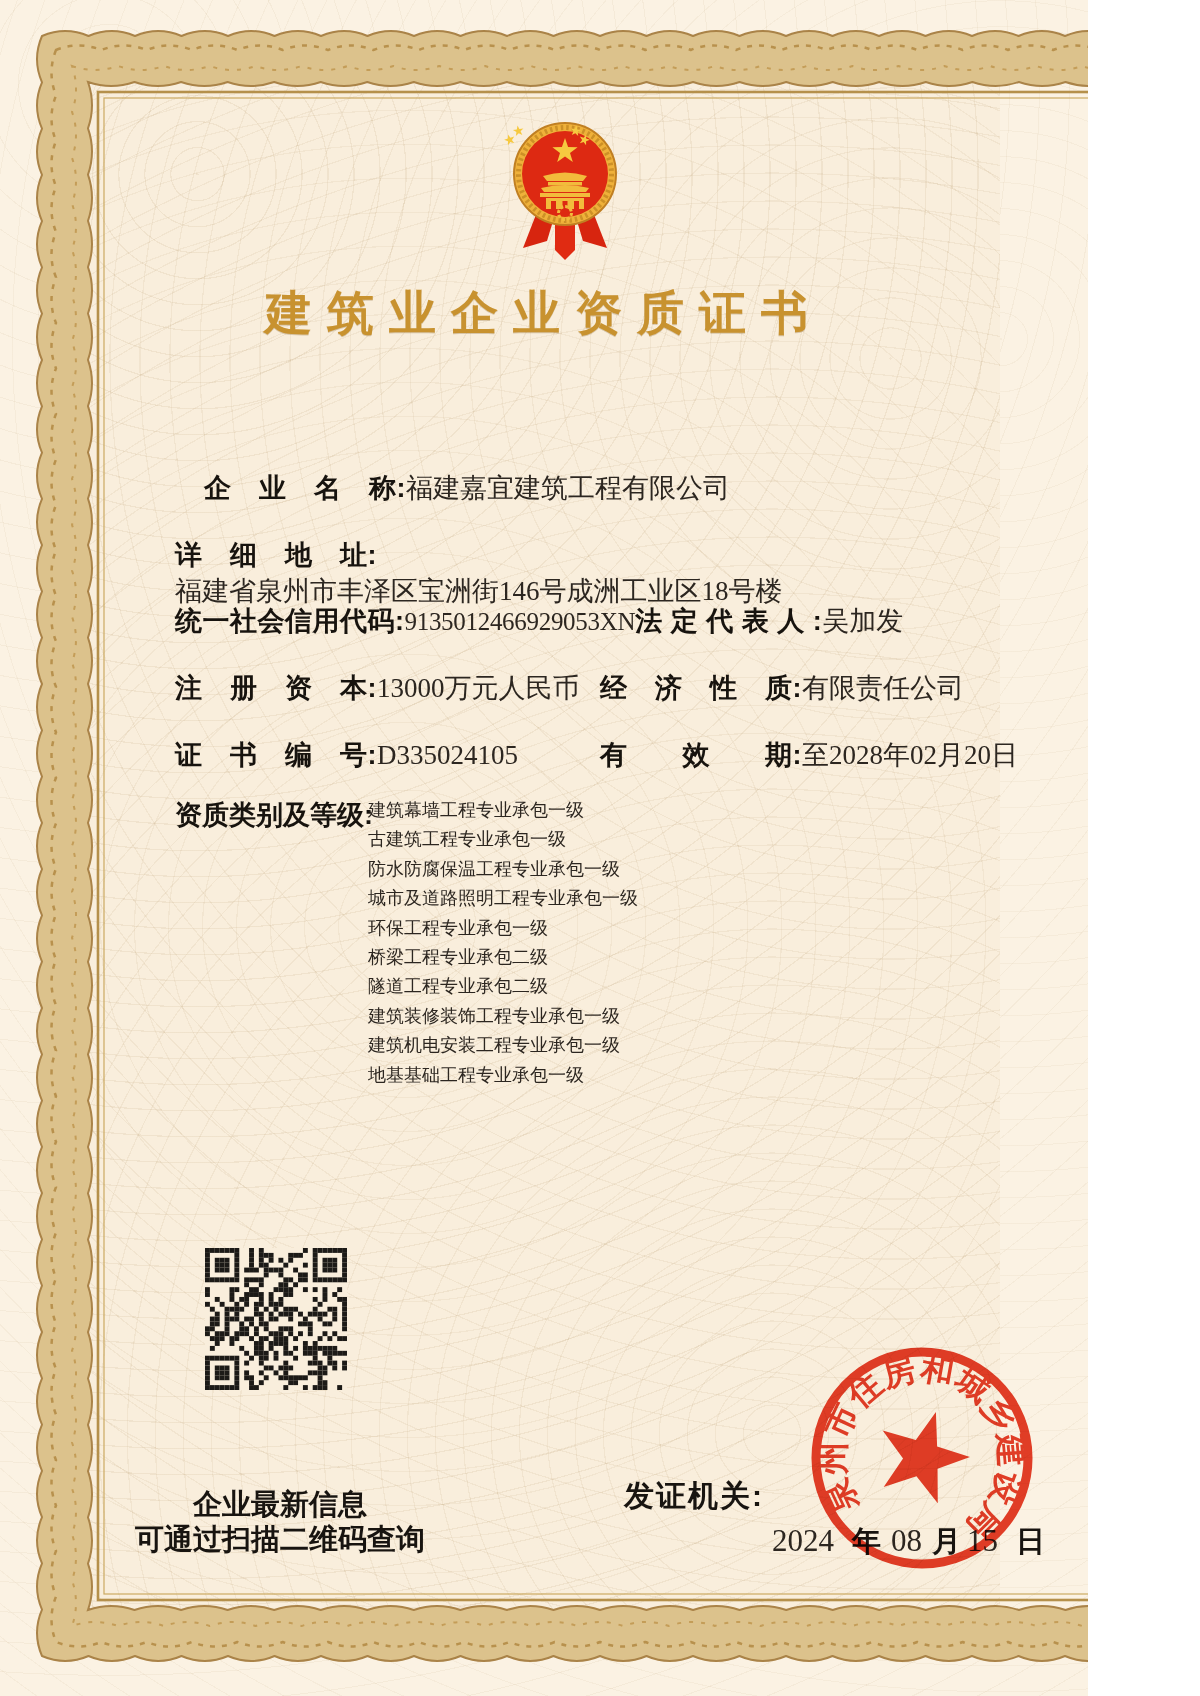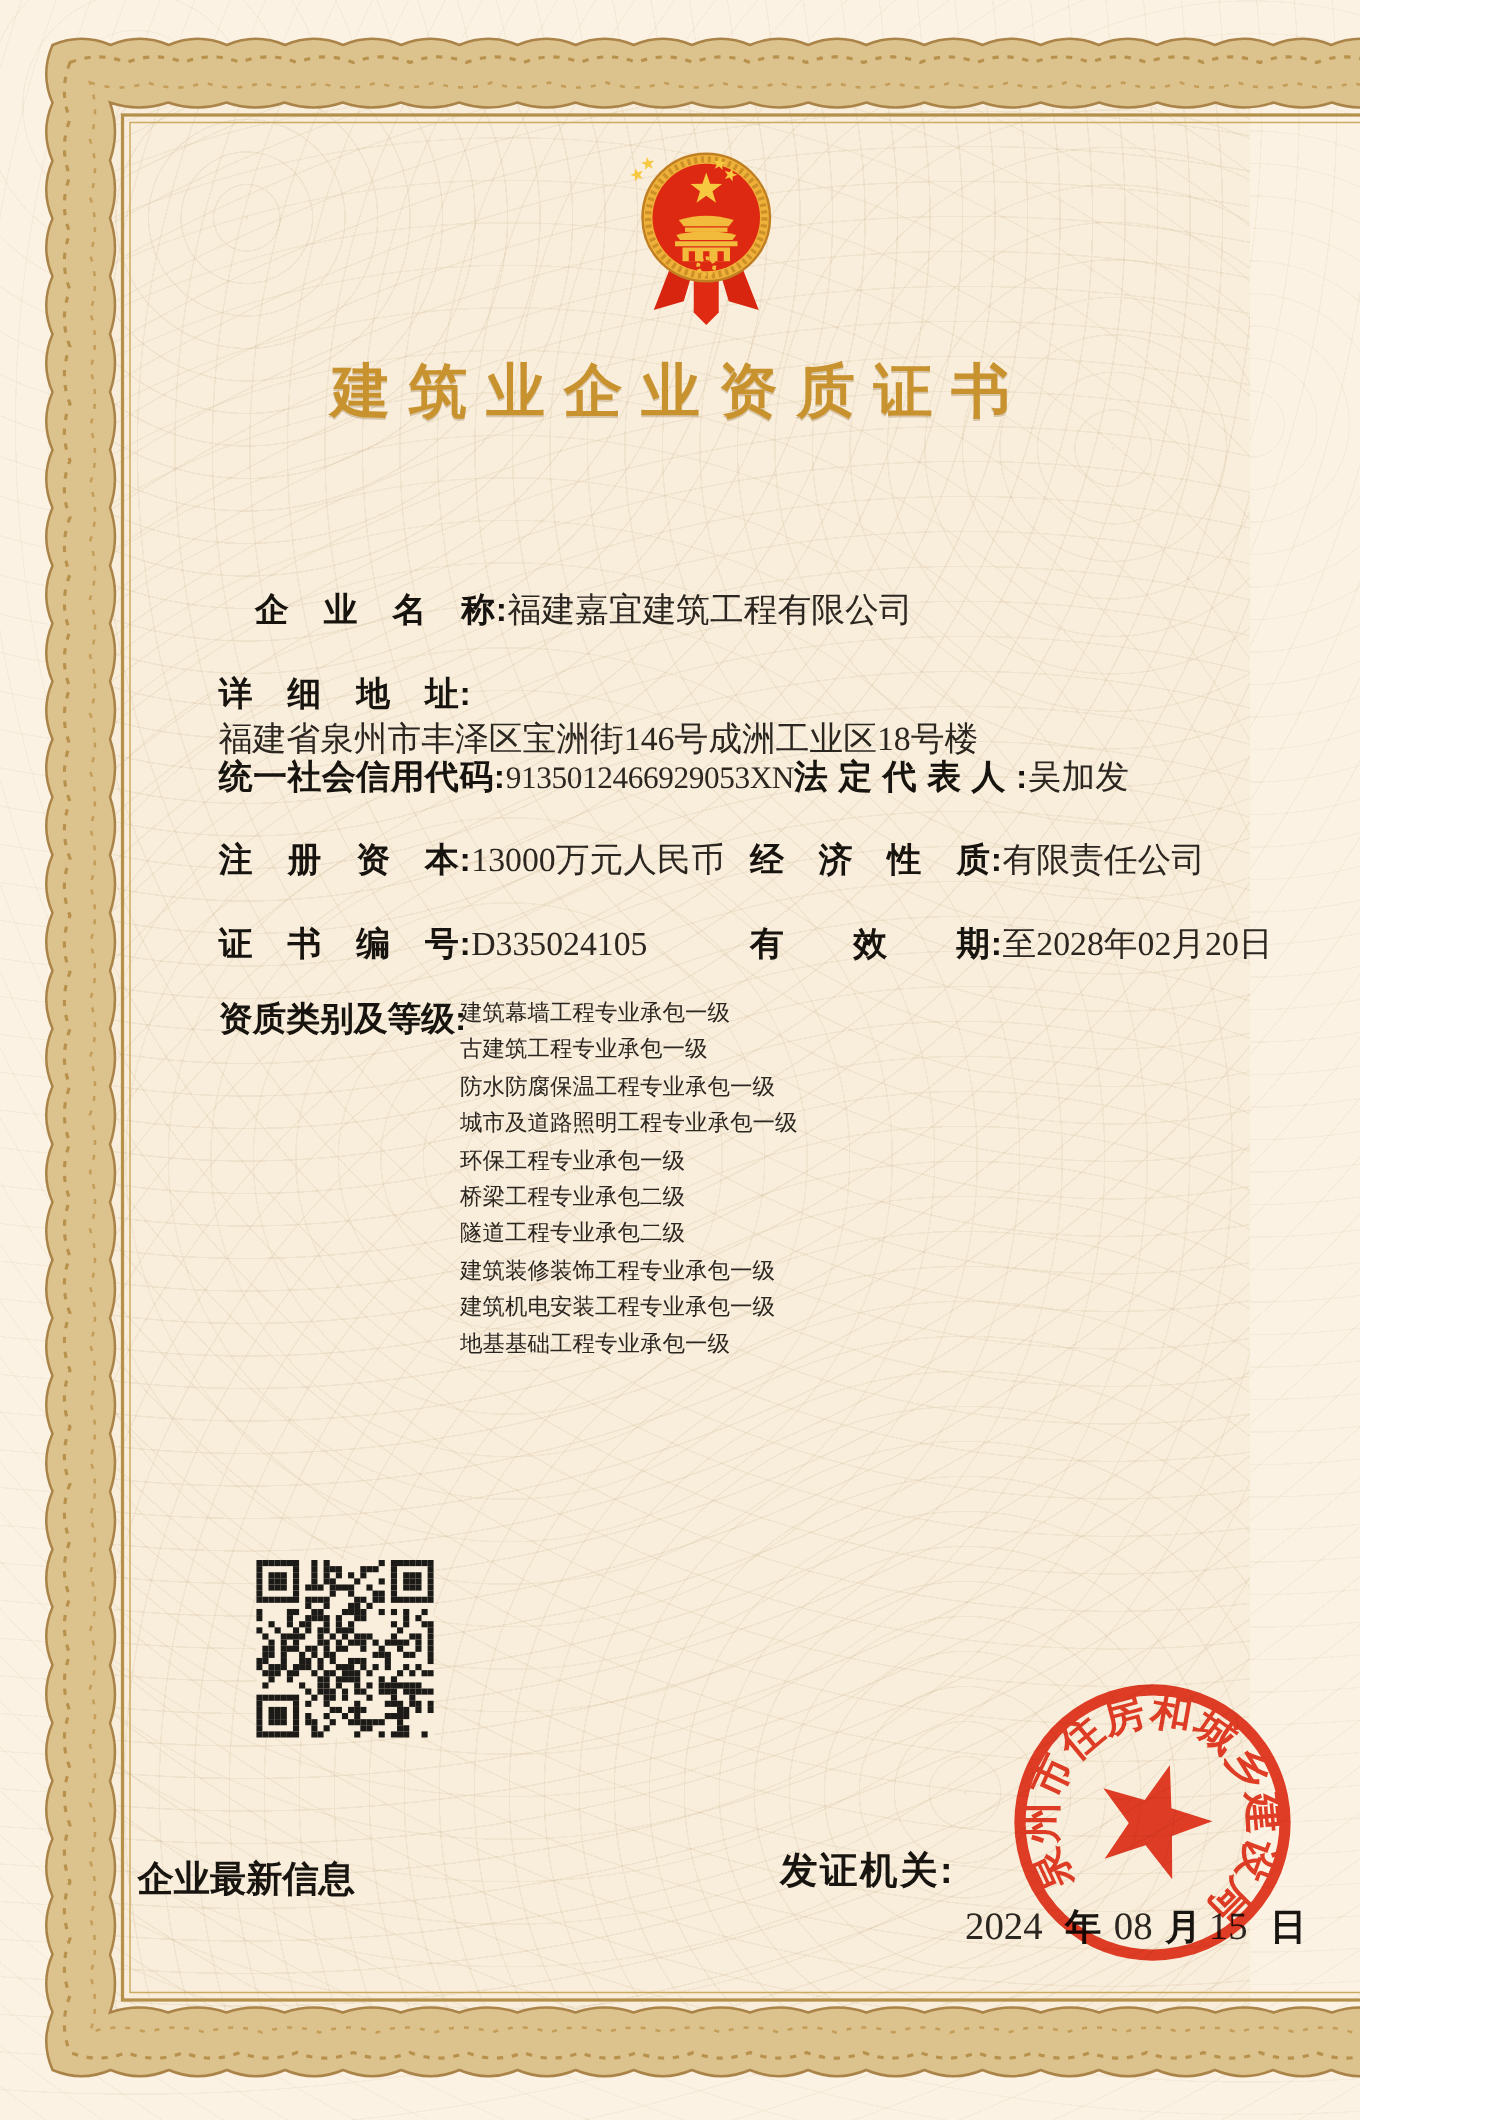--- a/index.html
+++ b/index.html
@@ -29,21 +29,21 @@
   }
   .row{position:absolute;display:flex;align-items:baseline;white-space:nowrap;}
   .lbl{font-weight:700;font-size:27px;color:#17130e;letter-spacing:0.5px;}
   .val{font-family:"Liberation Serif","DejaVu Serif",serif;font-size:27px;color:#2c2620;}
   .val.code{font-size:25px;letter-spacing:-0.3px;}
   .group2{position:absolute;left:425px;top:0;display:flex;align-items:baseline;white-space:nowrap;}
   .quals{position:absolute;left:368px;top:796px;}
   .q-item{font-family:"Liberation Serif","DejaVu Serif",serif;font-size:18px;line-height:29.4px;color:#2c2620;white-space:nowrap;}
   .qual-label{position:absolute;left:175px;top:797px;font-weight:700;font-size:27px;color:#17130e;}
   #qr-svg{position:absolute;left:205px;top:1245px;}
-  .qr-note{position:absolute;left:110px;top:1487px;width:340px;
+  .qr-note{position:absolute;left:110px;top:1487px;width:340px;text-align:center;
     font-weight:700;font-size:29px;line-height:35px;color:#181410;}
   .issuer-label{position:absolute;left:624px;top:1476px;font-weight:700;font-size:30px;color:#181410;letter-spacing:2px;}
   .date-row{position:absolute;left:772px;top:1522px;display:flex;align-items:baseline;white-space:nowrap;}
   .d-num{font-family:"Liberation Serif","DejaVu Serif",serif;font-size:31px;color:#2c2620;}
   .d-unit{font-weight:700;font-size:29px;color:#181410;}
   .m18{margin-left:18px;} .m10{margin-left:10px;} .m6{margin-left:6px;}
   #stamp-svg{position:absolute;left:757px;top:1293px;transform:rotate(10deg);mix-blend-mode:multiply;opacity:.93;}
 </style>
 </head>
 <body>
@@ -529,20 +529,21 @@
       <rect x="16" y="28" width="1" height="1" fill="#1c1a17"></rect>
       <rect x="20" y="28" width="1" height="1" fill="#1c1a17"></rect>
       <rect x="22" y="28" width="1" height="1" fill="#1c1a17"></rect>
       <rect x="23" y="28" width="1" height="1" fill="#1c1a17"></rect>
       <rect x="24" y="28" width="1" height="1" fill="#1c1a17"></rect>
       <rect x="27" y="28" width="1" height="1" fill="#1c1a17"></rect>
     </svg>
 
   <div class="qr-note">
     <div>企业最新信息</div>
+    <div>可通过扫描二维码查询</div>
   </div>
 
   <div class="issuer-label">发证机关:</div>
 
   <div class="date-row">
     <span class="d-num">2024</span>
     <span class="d-unit m18">年</span>
     <span class="d-num m10">08</span>
     <span class="d-unit m10">月</span>
     <span class="d-num m6">15</span>

